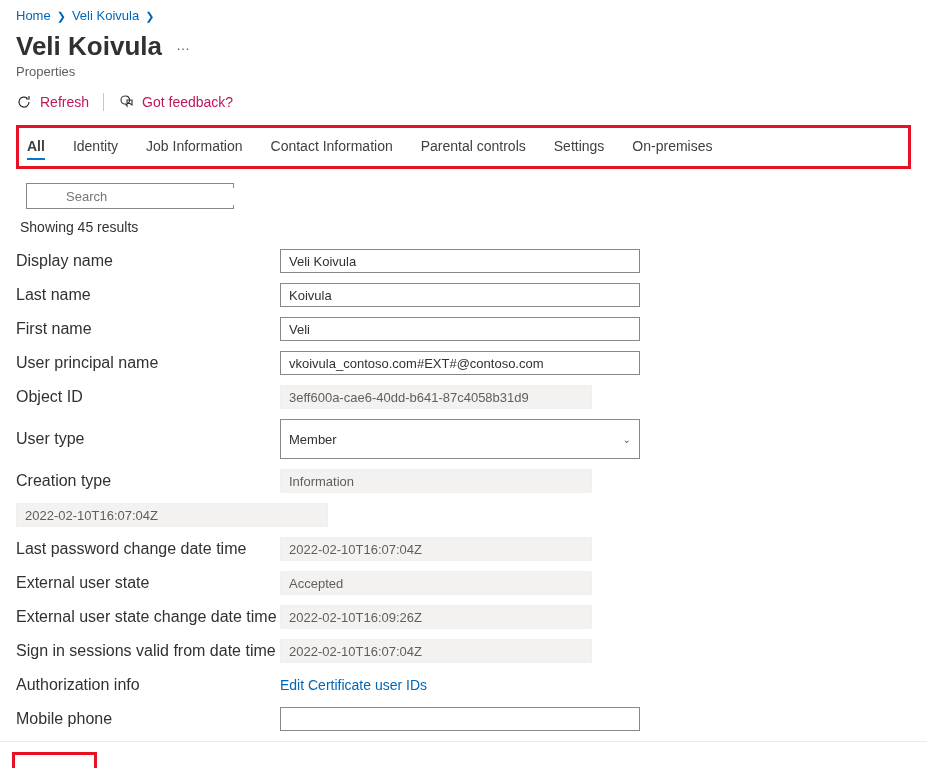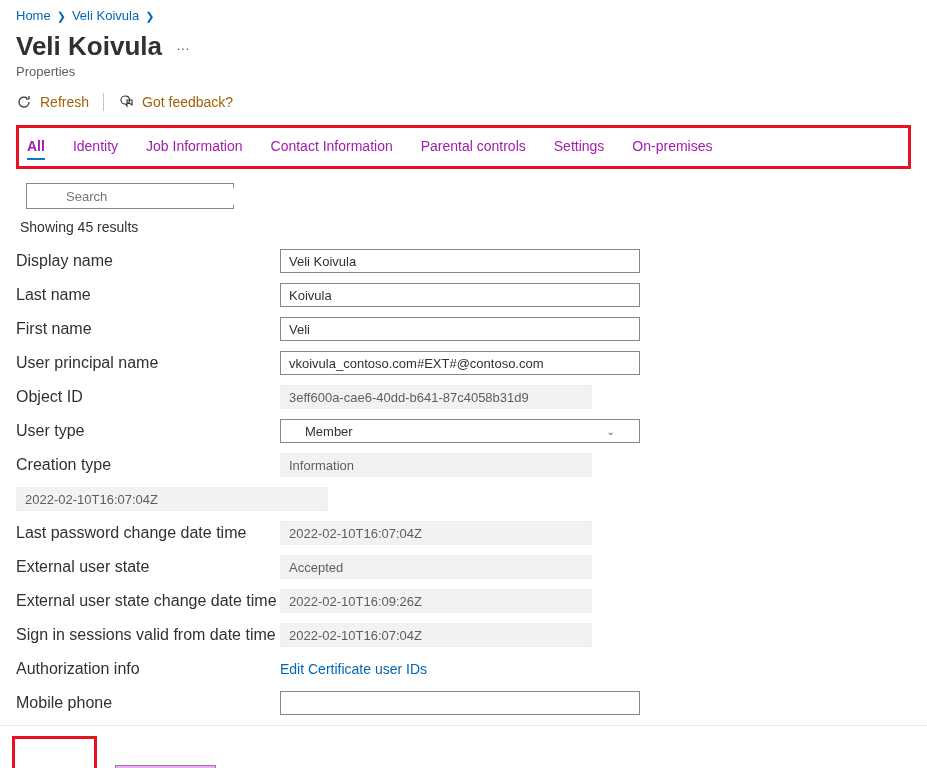--- a/index.html
+++ b/index.html
@@ -46,40 +46,40 @@
   .command-bar {
     display: flex;
     align-items: center;
     gap: 14px;
     margin-top: 14px;
   }
   .cmd {
     display: flex;
     align-items: center;
     gap: 8px;
-    color: #a16207;
+    color: #be185d;
     cursor: pointer;
   }
   .cmd .ic { color: #323130; }
   .vsep { width:1px; height:18px; background:#c8c6c4; }
   
   
   .tabs-wrap {
     border: 3px solid #e81123;
     margin-top: 14px;
     padding: 6px 4px 6px 4px;
   }
   .tabs {
     display: flex;
     gap: 28px;
     padding-left: 4px;
   }
   .tab {
     font-size: 14px;
-    color: #a21caf;
+    color: #404040;
     padding: 4px 0;
     cursor: pointer;
   }
   .tab.selected {
     font-weight: 600;
     border-bottom: 2.5px solid #0078d4;
   }
   
   
   .search-row {
@@ -141,26 +141,26 @@
     border: 1px solid #efefef;
     background: #f3f2f1;
     color: #605e5c;
     font-size: 13px;
     padding: 0 8px;
     display: flex;
     align-items: center;
   }
   .val-select {
     width: 360px;
-    height: 24px;
+    height: 40px;
     border: 1px solid #8a8886;
     display: flex;
     align-items: center;
     justify-content: space-between;
-    padding: 0 24px;
+    padding: 0 8px;
     font-size: 13px;
     background: #fff;
   }
   .val-select .chevd { color: #605e5c; font-size: 10px; }
   .val-link {
     color: #0067b8;
     font-size: 14px;
   }
   
   

